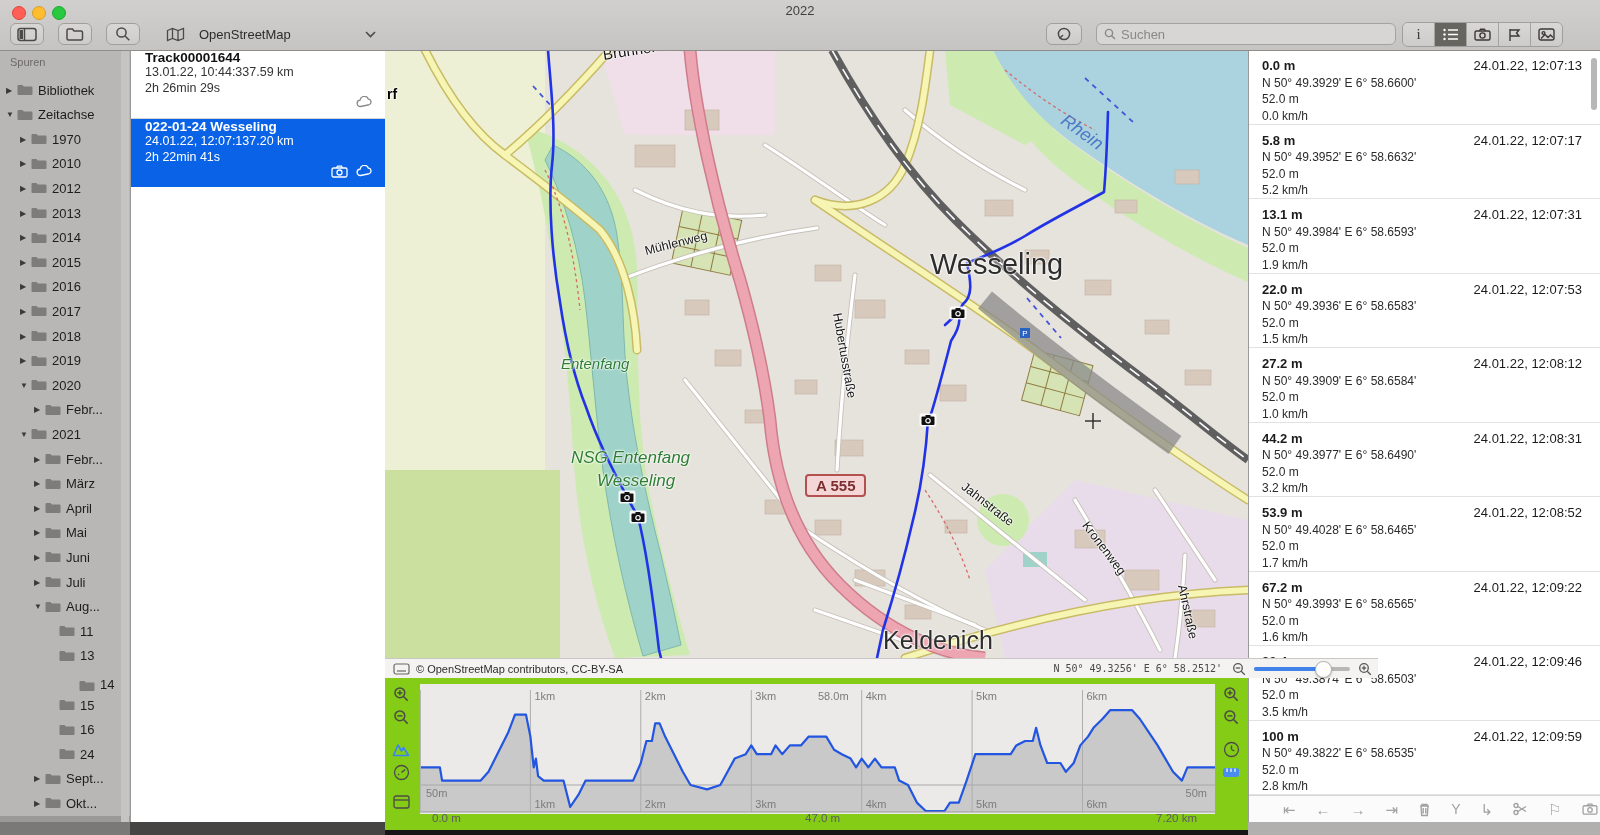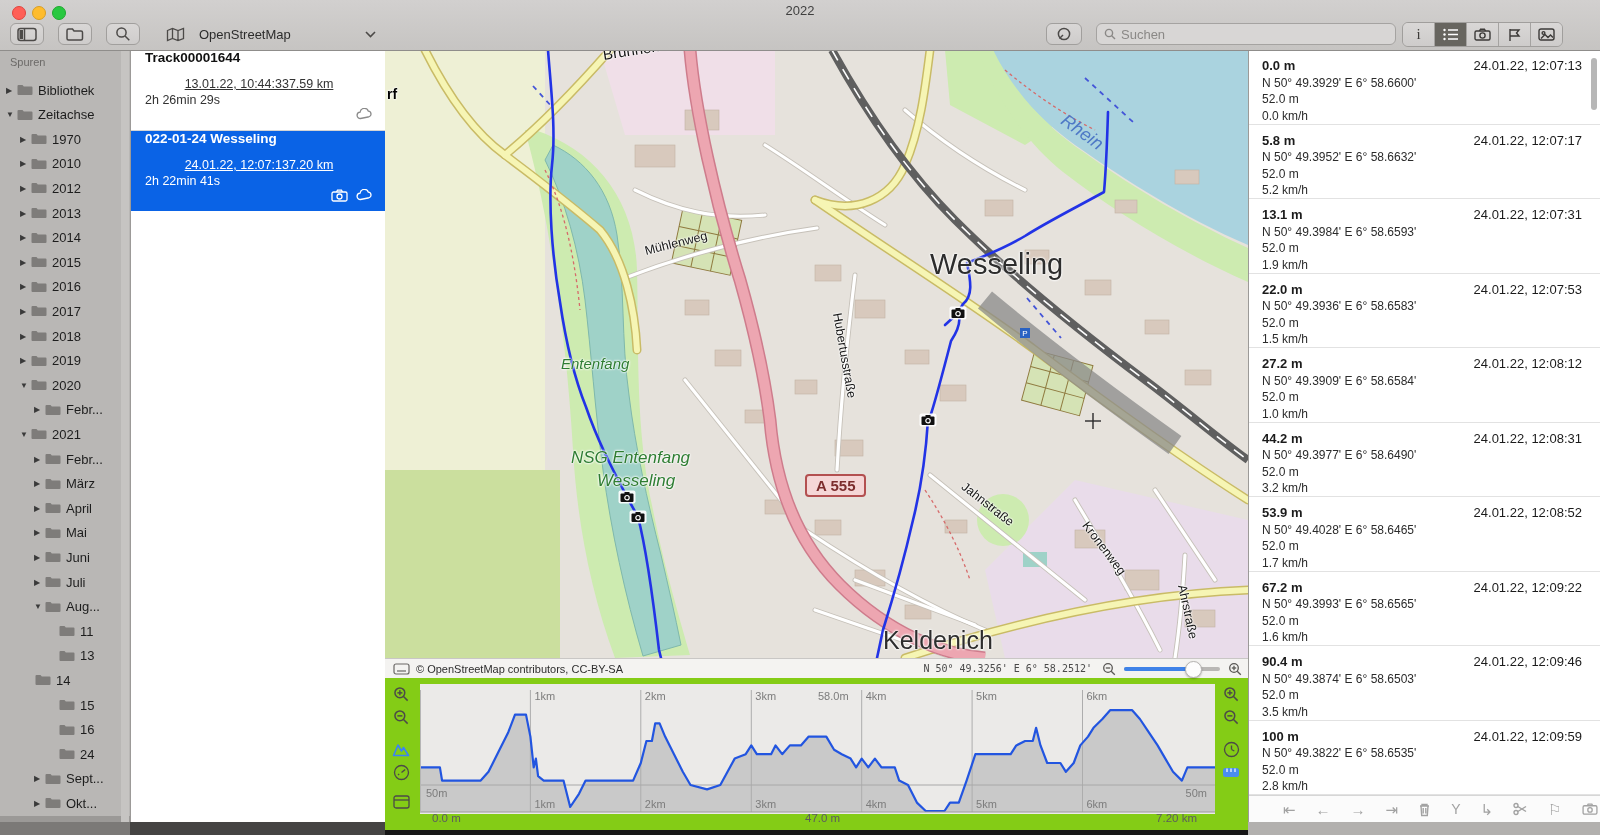--- a/index.html
+++ b/index.html
@@ -32,21 +32,21 @@
   #sb-header{position:absolute;left:10px;top:6px;font-size:11px;color:#6c6a68;}
   .sbrow{position:absolute;left:0;width:122px;height:24px;display:flex;align-items:center;font-size:13px;color:#1d1d1d;white-space:nowrap;}
   .sbrow.sel{background:#9b9997;}
   .disc{width:9px;font-size:8px;color:#3a3a3a;flex:0 0 9px;}
   .sb-folder{width:16px;height:12px;margin:0 5px 0 2px;flex:0 0 16px;}
 
   
   #tracklist{position:absolute;left:130px;top:50px;width:255px;height:772px;background:#fff;border-left:1px solid #9c9a98;box-sizing:border-box;}
   .tcard{position:relative;box-sizing:border-box;padding:0 12px 4px 14px;border-bottom:1px solid #d4d4d4;}
   .tcard .tt{font-size:13.5px;font-weight:bold;color:#111;}
-  .tcard .trow{display:flex;justify-content:center;font-size:12.5px;color:#333;margin-top:12px;text-decoration:underline;}
+  .tcard .trow{display:flex;justify-content:flex-start;font-size:12.5px;color:#333;margin-top:0;}
   .tcard .tdur{font-size:12.5px;color:#333;margin-top:2px;}
   .tcard .ticons{display:flex;justify-content:flex-end;gap:8px;height:18px;margin-top:1px;}
   .tcard.sel{background:#0a63e6;border-bottom:none;}
   .tcard.sel .tt,.tcard.sel .trow,.tcard.sel .tdur{color:#fff;}
 
   
   #mapwrap{position:absolute;left:385px;top:50px;width:863px;height:608px;overflow:hidden;background:#e6e2dc;}
   #maplabels{position:absolute;left:0;top:0;width:863px;height:608px;pointer-events:none;}
   .ml{position:absolute;white-space:nowrap;transform-origin:left center;
     text-shadow:0 0 2px #fff,0 0 2px #fff,0 0 3px #fff;}
@@ -55,21 +55,21 @@
   .ml.suburb{font-size:14px;color:#000000;font-weight:bold;}
   .ml.street{font-size:12.5px;color:#151515;}
   .ml.streetbig{font-size:15px;color:#151515;}
   .ml.water{font-size:18px;font-style:italic;color:#4e79c6;text-shadow:none;}
   .ml.green{font-size:15px;font-style:italic;color:#2e7d32;}
   .ml.nsg{font-size:17px;font-style:italic;color:#2e7d32;}
   .ml.badge{font-size:15px;font-weight:bold;color:#7c2d2d;background:#f5d6d6;border:2px solid #b35050;
     border-radius:4px;padding:1px 9px;text-shadow:none;}
 
   
-  #mapbar{position:absolute;left:385px;top:658px;width:863px;height:20px;background:#f4f3f1;
+  #mapbar{position:absolute;left:385px;top:658px;width:993px;height:20px;background:#f4f3f1;
     border-top:1px solid #c9c7c5;box-sizing:border-box;display:flex;align-items:center;z-index:5;}
   #mapbar .attr{font-size:11px;color:#2e2e2e;margin-left:6px;}
   #mapbar .coords{font-family:"DejaVu Sans Mono",monospace;font-size:10px;color:#4a4a4a;margin-left:auto;}
   #zoomslider{position:relative;width:96px;height:4px;background:#b9b7b5;border-radius:2px;margin:0 8px;}
   #zoomslider .fill{position:absolute;left:0;top:0;height:4px;width:68px;background:#3f82e8;border-radius:2px;}
   #zoomslider .thumb{position:absolute;left:61px;top:-6px;width:15px;height:15px;border-radius:50%;
     background:#fdfdfd;border:1px solid #b5b3b1;box-shadow:0 1px 2px rgba(0,0,0,.25);}
 
   
   #elev{position:absolute;left:385px;top:678px;width:863px;height:152px;background:#84cc16;z-index:4;}
@@ -349,21 +349,21 @@
           </svg>
           <span>11</span>
         </div>
         <div class="sbrow" style="top:593.8000000000001px;padding-left:48px;">
           <span class="disc"></span>
           <svg class="sb-folder" viewBox="0 0 16 12">
             <path d="M0.5,2 a1,1 0 0 1 1-1 h4 l1.3,1.6 h7.7 a1,1 0 0 1 1,1 v6.4 a1,1 0 0 1 -1,1 h-13 a1,1 0 0 1 -1,-1 Z" fill="#7e7c7a"></path>
           </svg>
           <span>13</span>
         </div>
-        <div class="sbrow" style="top:618.4000000000001px;padding-left:24px;">
+        <div class="sbrow" style="top:618.4000000000001px;padding-left:68px;align-items:flex-end;">
           <span class="disc"></span>
           <svg class="sb-folder" viewBox="0 0 16 12">
             <path d="M0.5,2 a1,1 0 0 1 1-1 h4 l1.3,1.6 h7.7 a1,1 0 0 1 1,1 v6.4 a1,1 0 0 1 -1,1 h-13 a1,1 0 0 1 -1,-1 Z" fill="#7e7c7a"></path>
           </svg>
           <span>14</span>
         </div>
         <div class="sbrow" style="top:643px;padding-left:48px;">
           <span class="disc"></span>
           <svg class="sb-folder" viewBox="0 0 16 12">
             <path d="M0.5,2 a1,1 0 0 1 1-1 h4 l1.3,1.6 h7.7 a1,1 0 0 1 1,1 v6.4 a1,1 0 0 1 -1,1 h-13 a1,1 0 0 1 -1,-1 Z" fill="#7e7c7a"></path>

